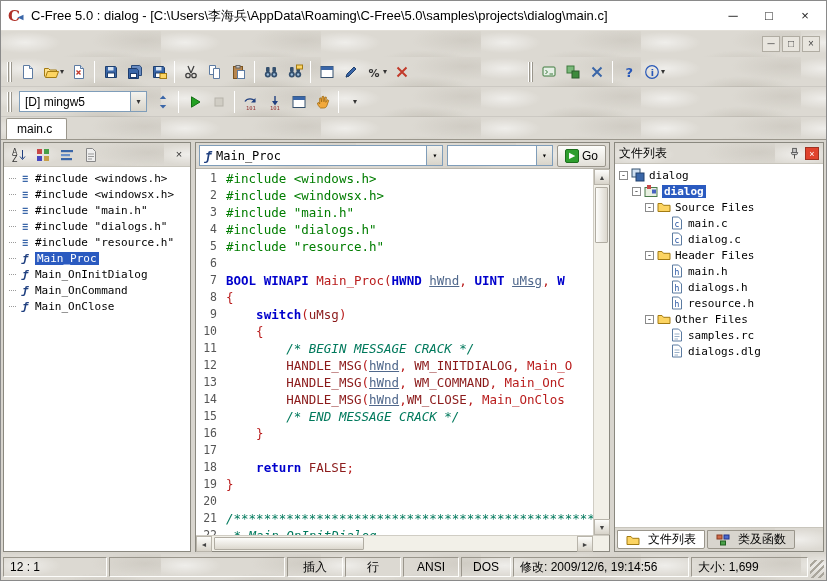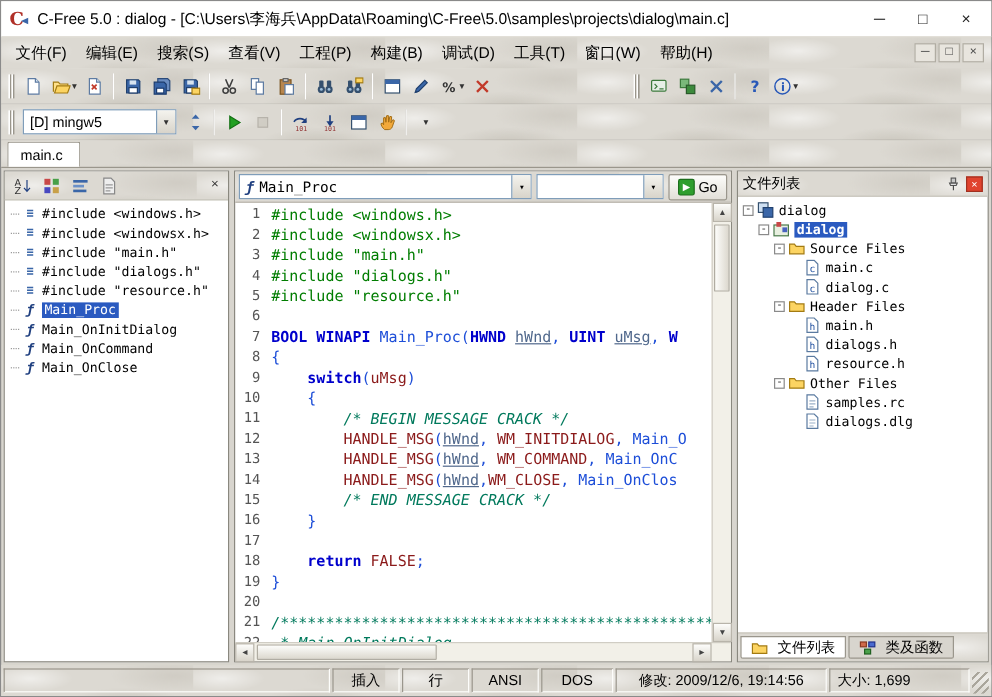--- a/index.html
+++ b/index.html
@@ -89,21 +89,21 @@
     font-size:8px; display:flex; align-items:center; justify-content:center; border-radius:2px; }
 
   .editor-body { flex:1; min-height:0; display:flex; }
   .code-scroll { flex:1; min-width:0; overflow:hidden; padding-top:1px; }
   .c-row { display:flex; height:17px; line-height:17px; font-family:"DejaVu Sans Mono",monospace;
     font-size:12.5px; white-space:pre; }
   .c-num { width:30px; flex:0 0 auto; text-align:right; padding-right:9px; color:#555; font-size:11.5px; }
   .c-txt { flex:1; min-width:0; overflow:hidden; }
   .sg-pp  { color:#007d00; }
   .sg-kw  { color:#0000cc; font-weight:bold; }
-  .sg-id  { color:#1d4ed8; }
+  .sg-id  { color:#b91c1c; }
   .sg-par { color:#50688c; text-decoration:underline; }
   .sg-mac { color:#8b1a1a; }
   .sg-cmt { color:#00795c; font-style:italic; }
 
   .vscroll { width:16px; flex:0 0 auto; background:#f2f0e8; border-left:1px solid #d0cdc4;
     display:flex; flex-direction:column; }
   .sb-btn { width:16px; height:16px; flex:0 0 auto; background:linear-gradient(#fdfdfb,#d8d4ca);
     border:1px solid #b8b4aa; font-size:7px; color:#444; display:flex; align-items:center; justify-content:center; }
   .sb-track { flex:1; position:relative; }
   .v-thumb { position:absolute; top:2px; left:1px; right:1px; height:56px;
@@ -138,22 +138,22 @@
   .rp-tab.active { background:#fff; }
 
   .statusbar { height:26px; flex:0 0 auto; display:flex; align-items:center; gap:2px; padding:2px 2px; }
   .sb-seg { height:20px; line-height:18px; font-size:12px; padding:0 6px;
     border:1px solid; border-color:#9a968c #fdfdfb #fdfdfb #9a968c; white-space:nowrap; overflow:hidden; }
   [data-name="status-cursor"] { width:104px; }
   [data-name="status-blank"] { flex:1; }
   [data-name="status-mode"] { width:56px; text-align:center; }
   [data-name="status-unit"] { width:56px; text-align:center; }
   [data-name="status-encoding"] { width:56px; text-align:center; }
-  [data-name="status-line-ending"] { width:60px; text-align:center; }
-  [data-name="status-modified"] { width:176px;text-align:center; }
+  [data-name="status-line-ending"] { width:50px; text-align:center; }
+  [data-name="status-modified"] { width:176px; }
   [data-name="status-size"] { width:117px; }
   .sb-grip { width:14px; height:18px; align-self:flex-end;
     background:repeating-linear-gradient(135deg, transparent 0 3px, #aaa69c 3px 5px); }
 </style>
 </head>
 <body>
 
 <div class="window" data-name="app-window">
 
   <div class="titlebar" data-name="title-bar">
@@ -163,32 +163,20 @@
           <path d="M10.5 10.5l6-2.8v5.6z" fill="#3a66a8"></path>
         </svg>
       </span>
     <span class="title-text" data-name="window-title">C-Free 5.0 : dialog - [C:\Users\李海兵\AppData\Roaming\C-Free\5.0\samples\projects\dialog\main.c]</span>
     <span class="win-btn" data-name="minimize-icon">─</span>
     <span class="win-btn" data-name="maximize-icon">□</span>
     <span class="win-btn" data-name="close-icon">×</span>
   </div>
 
   <div class="menubar chrome" data-name="menu-bar">
-    <div class="menu-items" data-name="menu-bar-items">
-        <div class="menu-item" data-name="menu-item">文件(F)</div>
-        <div class="menu-item" data-name="menu-item">编辑(E)</div>
-        <div class="menu-item" data-name="menu-item">搜索(S)</div>
-        <div class="menu-item" data-name="menu-item">查看(V)</div>
-        <div class="menu-item" data-name="menu-item">工程(P)</div>
-        <div class="menu-item" data-name="menu-item">构建(B)</div>
-        <div class="menu-item" data-name="menu-item">调试(D)</div>
-        <div class="menu-item" data-name="menu-item">工具(T)</div>
-        <div class="menu-item" data-name="menu-item">窗口(W)</div>
-        <div class="menu-item" data-name="menu-item">帮助(H)</div>
-      </div>
     <div class="mdi-controls" data-name="mdi-window-controls">
       <span class="mdi-btn" data-name="mdi-minimize-icon">─</span>
       <span class="mdi-btn" data-name="mdi-restore-icon">□</span>
       <span class="mdi-btn" data-name="mdi-close-icon">×</span>
     </div>
   </div>
 
   <div class="toolbar chrome" id="toolbar1" data-name="standard-toolbar">
       <div class="tb-grip" data-name="toolbar-grip"></div>
       <div class="tb-btn" data-name="new-file-button">
@@ -759,20 +747,21 @@
               </svg>
             </span>
             <span data-name="bottom-tab-label">类及函数</span>
           </div>
         </div>
     </div>
 
   </div>
 
   <div class="statusbar chrome" data-name="status-bar">
+    <span class="sb-seg" data-name="status-cursor">12 : 1</span>
     <span class="sb-seg" data-name="status-blank"></span>
     <span class="sb-seg" data-name="status-mode">插入</span>
     <span class="sb-seg" data-name="status-unit">行</span>
     <span class="sb-seg" data-name="status-encoding">ANSI</span>
     <span class="sb-seg" data-name="status-line-ending">DOS</span>
     <span class="sb-seg" data-name="status-modified">修改: 2009/12/6, 19:14:56</span>
     <span class="sb-seg" data-name="status-size">大小: 1,699</span>
     <span class="sb-grip" data-name="resize-grip"></span>
   </div>
 

